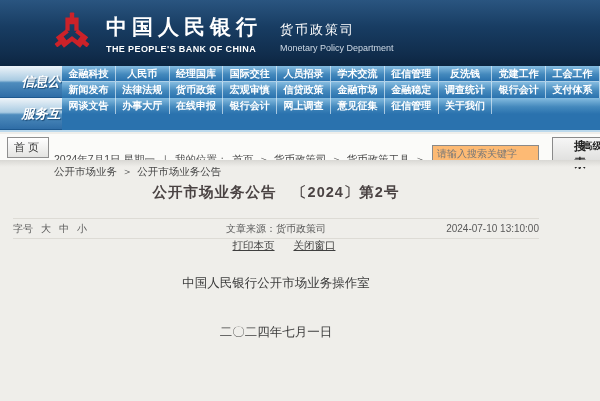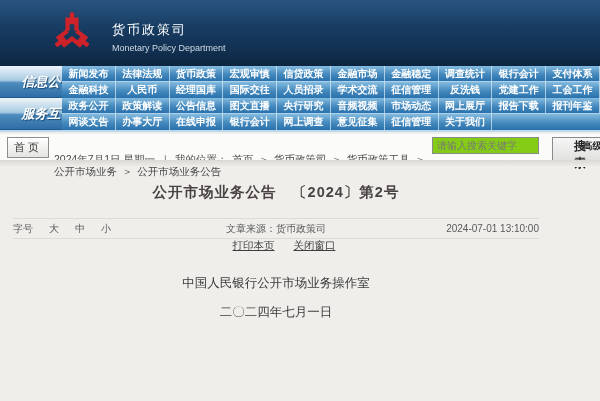--- a/index.html
+++ b/index.html
@@ -34,111 +34,103 @@
 
   
   .crumbbar { position:absolute; left:0; top:134px; width:600px; height:26px; background:#fbfbf9; }
   .crumb-strip { position:absolute; left:0; top:160px; width:600px; height:7px;
                  background:linear-gradient(180deg,#d9d8d4 0%,#e9e8e4 70%,#efeeea 100%); }
   .home-btn { position:absolute; left:7px; top:3px; border:1px solid #8f8f8f; background:linear-gradient(#ffffff,#e4e4e2);
               font-size:11px; color:#333; padding:2px 6px; letter-spacing:3px; cursor:pointer; }
   .crumbs { position:absolute; left:53px; top:2px; width:378px; font-size:10.5px; color:#4a4a4a; line-height:12px;margin-top:17px; }
   .crumbs span { margin:0 1px; }
   .crumb-link { cursor:pointer; }
-  .searchbox { position:absolute; left:432px; top:3px; width:107px; height:17px; border:1px solid #8a8a8a; background:#84cc16;
+  .searchbox { position:absolute; left:432px; top:11px; width:107px; height:17px; border:1px solid #8a8a8a; background:#fdba74;
                font-size:10px; color:#333; padding:0 4px; font-family:"Liberation Sans",sans-serif; }
   .searchbox::placeholder { color:#777; }
   .search-btn { position:absolute; left:552px; top:3px; height:29px; border:1px solid #8a8a8a; background:linear-gradient(#f6f6f6,#dcdcda);
                 font-size:12px; color:#222; padding:0 21px; cursor:pointer; font-family:"Liberation Sans",sans-serif; font-weight:bold; }
   .adv-search { position:absolute; left:583px; top:6px; font-size:9.5px; color:#222; font-weight:bold; white-space:nowrap; cursor:pointer; }
 
   
   .article { position:absolute; left:0; top:167px; width:552px; height:234px; padding:0 13px; }
   .a-title { text-align:center; font-size:14.5px; font-weight:bold; color:#4a4343; margin-top:16px; letter-spacing:1px; }
   .meta { display:flex; align-items:center; border-top:1px solid #dddbd5; border-bottom:1px solid #dddbd5;
           margin-top:16px; height:21px; font-size:10px; color:#5a5a5a; }
-  .meta-left { flex:1; display:flex; gap:16px;font-family:Liberation Mono, monospace; }
+  .meta-left { flex:1; display:flex; gap:8px;font-family:Liberation Mono, monospace; }
   .meta-left .fs-opt { cursor:pointer; }
   .meta-center { flex:1.4; text-align:center; }
   .meta-right { flex:1; text-align:right; }
   .printrow { text-align:center; margin-top:0; font-size:10.5px; }
   .printrow span { text-decoration:underline; color:#3f3f3f; margin-left:16px; cursor:pointer; }
   .a-body { margin-top:14px; font-size:12.5px; color:#3c3c3c; line-height:26px; text-indent:2em; text-align:justify; }
   .a-sign { text-align:center; font-size:12.5px; color:#3c3c3c; margin-top:22px;font-family:Liberation Mono, monospace; }
-  .a-date { text-align:center; font-size:12.5px; color:#3c3c3c; margin-top:12px; }
+  .a-date { text-align:center; font-size:12.5px; color:#3c3c3c; margin-top:32px; }
 </style>
 </head>
 <body>
 
 <div class="page">
 
   <div class="hdr">
     <div class="hdr-inner">
       <svg class="logo" viewBox="-30 -30 60 60">
         <g fill="#cc2229">
           <g id="coin">
             <rect x="-3" y="-28" width="6" height="8" rx="1"></rect>
             <path d="M-9,-21 L9,-21 L9,-3 L3.2,-3 L3.2,-12 L-3.2,-12 L-3.2,-3 L-9,-3 Z"></path>
           </g>
           <use href="#coin" transform="rotate(128)"></use>
           <use href="#coin" transform="rotate(232)"></use>
         </g>
       </svg>
+      <div class="bank">
+        <div class="bank-cn">中国人民银行</div>
+        <div class="bank-en">THE PEOPLE'S BANK OF CHINA</div>
+      </div>
       <div class="dept">
         <div class="dept-cn">货币政策司</div>
         <div class="dept-en">Monetary Policy Department</div>
       </div>
     </div>
   </div>
 
   <div class="nav">
     <div class="nav-section">
       <div class="nav-label">信息公开</div>
       <div class="nav-rows">
         <div class="nav-row">
+          <span class="nav-item">金融科技</span>
+          <span class="nav-item">人民币</span>
+          <span class="nav-item">经理国库</span>
+          <span class="nav-item">国际交往</span>
+          <span class="nav-item">人员招录</span>
+          <span class="nav-item">学术交流</span>
+          <span class="nav-item">征信管理</span>
+          <span class="nav-item">反洗钱</span>
+          <span class="nav-item">党建工作</span>
+          <span class="nav-item">工会工作</span>
+        </div>
+        <div class="nav-row">
           <span class="nav-item">新闻发布</span>
           <span class="nav-item">法律法规</span>
           <span class="nav-item">货币政策</span>
           <span class="nav-item">宏观审慎</span>
           <span class="nav-item">信贷政策</span>
           <span class="nav-item">金融市场</span>
           <span class="nav-item">金融稳定</span>
           <span class="nav-item">调查统计</span>
           <span class="nav-item">银行会计</span>
           <span class="nav-item">支付体系</span>
         </div>
-        <div class="nav-row">
-          <span class="nav-item">金融科技</span>
-          <span class="nav-item">人民币</span>
-          <span class="nav-item">经理国库</span>
-          <span class="nav-item">国际交往</span>
-          <span class="nav-item">人员招录</span>
-          <span class="nav-item">学术交流</span>
-          <span class="nav-item">征信管理</span>
-          <span class="nav-item">反洗钱</span>
-          <span class="nav-item">党建工作</span>
-          <span class="nav-item">工会工作</span>
-        </div>
       </div>
     </div>
     <div class="nav-section">
       <div class="nav-label">服务互动</div>
       <div class="nav-rows">
-        <div class="nav-row">
-          <span class="nav-item">政务公开</span>
-          <span class="nav-item">政策解读</span>
-          <span class="nav-item">公告信息</span>
-          <span class="nav-item">图文直播</span>
-          <span class="nav-item">央行研究</span>
-          <span class="nav-item">音频视频</span>
-          <span class="nav-item">市场动态</span>
-          <span class="nav-item">网上展厅</span>
-          <span class="nav-item">报告下载</span>
-          <span class="nav-item">报刊年鉴</span>
-        </div>
         <div class="nav-row">
           <span class="nav-item">网谈文告</span>
           <span class="nav-item">办事大厅</span>
           <span class="nav-item">在线申报</span>
           <span class="nav-item">银行会计</span>
           <span class="nav-item">网上调查</span>
           <span class="nav-item">意见征集</span>
           <span class="nav-item">征信管理</span>
           <span class="nav-item">关于我们</span>
           <span class="nav-fill"></span>
@@ -173,21 +165,21 @@
     <div class="a-title">公开市场业务公告　〔2024〕第2号</div>
 
     <div class="meta">
       <div class="meta-left">
         <span>字号</span>
         <span class="fs-opt">大</span>
         <span class="fs-opt">中</span>
         <span class="fs-opt">小</span>
       </div>
       <div class="meta-center">文章来源：货币政策司</div>
-      <div class="meta-right">2024-07-01 13:10:00</div>
+      <div class="meta-right">2024-07-10 13:10:00</div>
     </div>
 
     <div class="printrow">
       <span>打印本页</span>
       <span>关闭窗口</span>
     </div>
 
 
     <div class="a-sign">中国人民银行公开市场业务操作室</div>
     <div class="a-date">二〇二四年七月一日</div>

